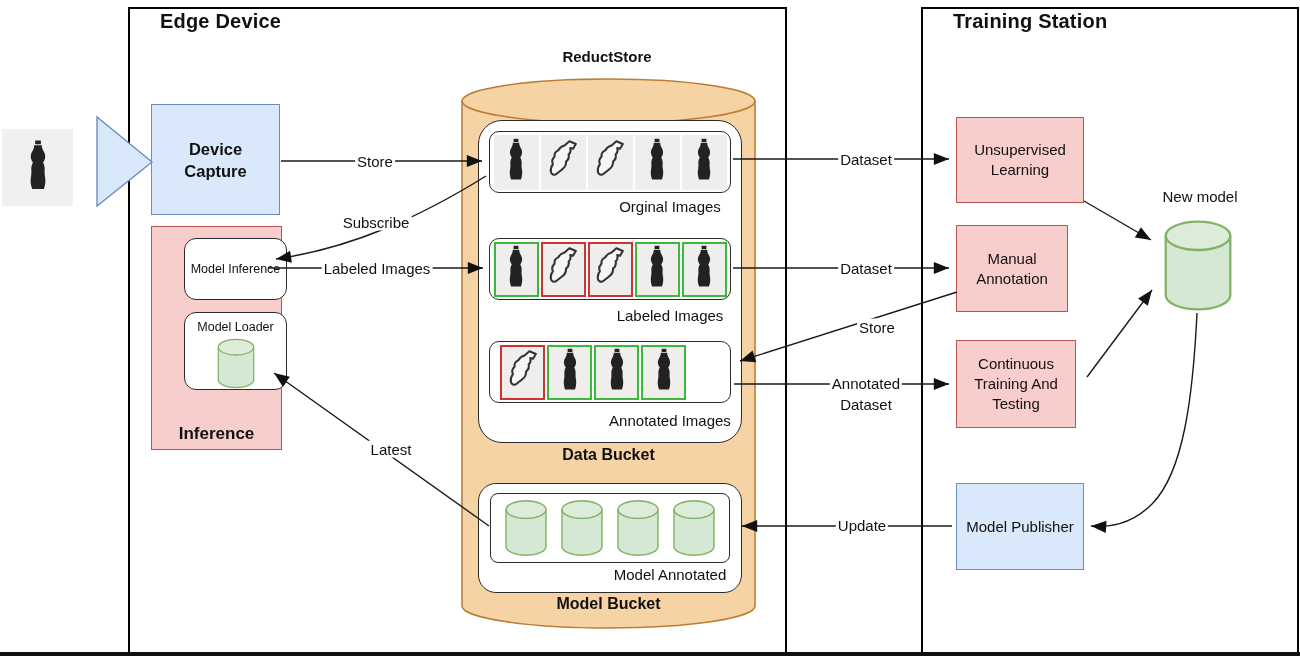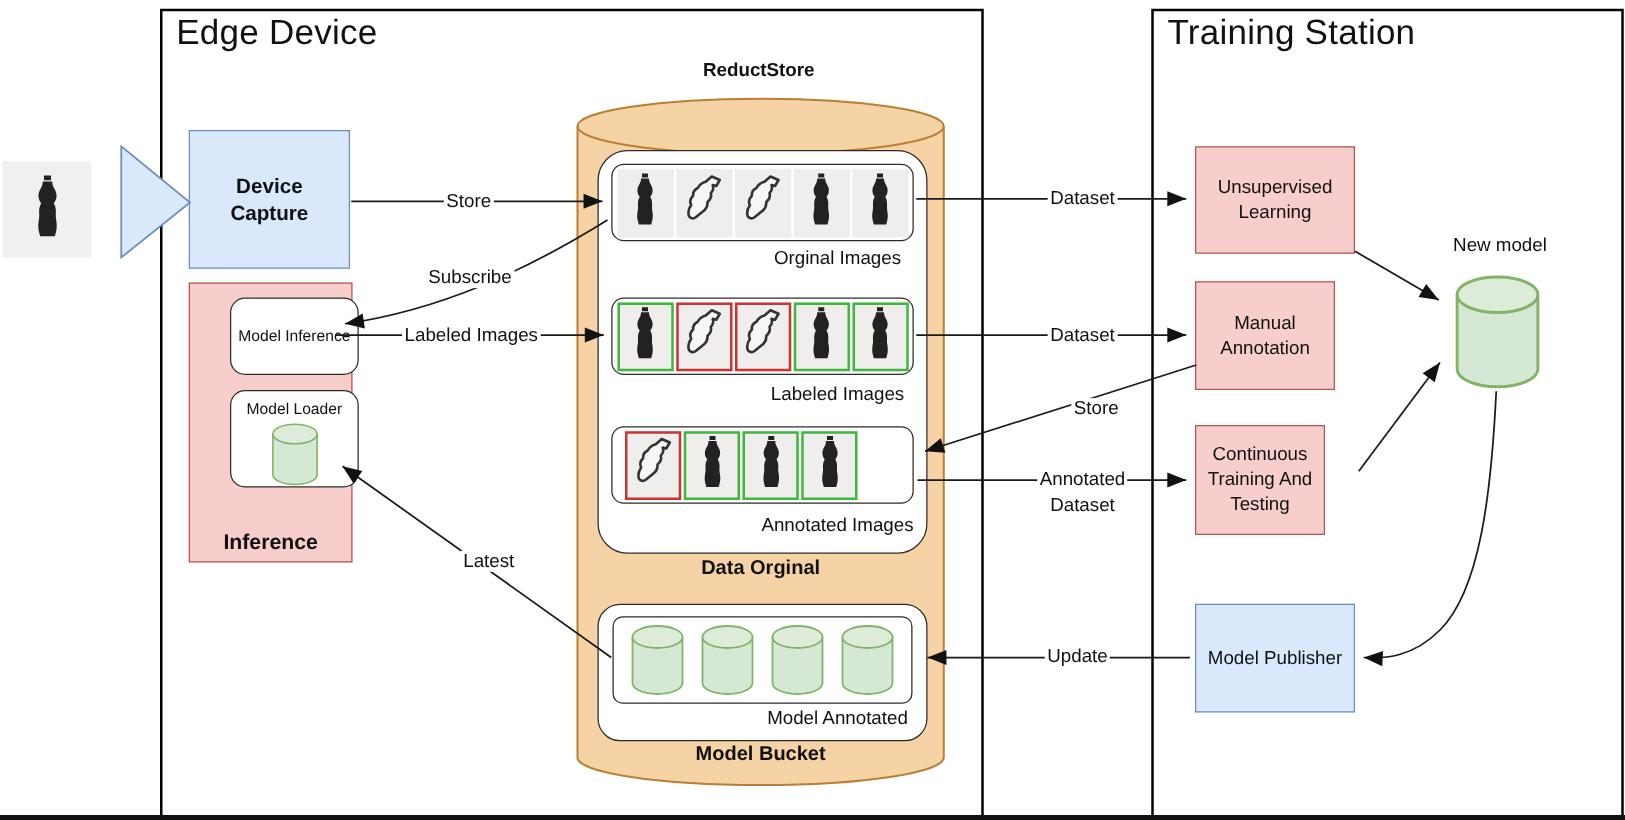--- a/index.html
+++ b/index.html
@@ -2,21 +2,21 @@
 <html><head>
 <meta charset="utf-8">
 <style>
   html,body{margin:0;padding:0;background:#fff;}
   .canvas{position:relative;width:1300px;height:656px;background:#fff;overflow:hidden;
           font-family:"Liberation Sans","DejaVu Sans",sans-serif;color:#111;}
   .abs{position:absolute;}
   svg{display:block;}
   
   .frame{position:absolute;border:2px solid #000;background:transparent;z-index:0;}
-  .frame-title{position:absolute;font-weight:normal;font-size:28px;letter-spacing:.2px;}
+  .frame-title{position:absolute;font-weight:bold;font-size:20px;letter-spacing:.2px;margin-left:19px;}
   
   .node{position:absolute;box-sizing:border-box;display:flex;align-items:center;justify-content:center;
         text-align:center;z-index:2;}
   .blue{background:#dae8fc;border:1px solid #6c8ebf;}
   .pink{background:#f8cecc;border:1px solid #b85450;}
   .whitebox{background:#fff;border:1.6px solid #2b2b2b;border-radius:12px;margin-left:20px;}
   .bold{font-weight:bold;}
   
   .bucket{position:absolute;background:#fff;border:1.6px solid #2b2b2b;border-radius:24px;z-index:2;}
   .strip{position:absolute;left:10px;width:242px;height:62px;background:#fff;border:1.4px solid #2b2b2b;
@@ -174,21 +174,21 @@
           </svg>
         </span>
         <span class="tile b-green">
           <svg viewBox="0 0 40 60">
             <use href="#sym-bottle"></use>
           </svg>
         </span>
       </div>
     <div class="rowlabel" style="top:291px">Annotated Images</div>
   </div>
-  <div class="bucketlabel" style="left:462px;top:446px;width:293px">Data Orginal</div>
+  <div class="bucketlabel" style="left:462px;top:446px;width:293px">Data Bucket</div>
 
   <div class="bucket" style="left:478px;top:483px;width:262px;height:108px;border-radius:18px">
     <div class="strip" style="top:9px;left:11px;width:240px;height:70px;border-radius:8px;gap:8px">
         <svg viewBox="0 0 60 72" class="cyl">
           <use href="#sym-cyl"></use>
         </svg>
         <svg viewBox="0 0 60 72" class="cyl">
           <use href="#sym-cyl"></use>
         </svg>
         <svg viewBox="0 0 60 72" class="cyl">
@@ -201,21 +201,21 @@
     <div class="rowlabel" style="top:82px">Model Annotated</div>
   </div>
   <div class="bucketlabel" style="left:462px;top:595px;width:293px">Model Bucket</div>
 
   <div class="node pink" style="left:956px;top:117px;width:128px;height:86px;font-size:15px;line-height:20px">
     <span style="width:110px">Unsupervised Learning</span>
   </div>
   <div class="node pink" style="left:956px;top:225px;width:112px;height:87px;font-size:15px;line-height:20px">
     <span style="width:90px">Manual Annotation</span>
   </div>
-  <div class="node pink" style="left:956px;top:340px;width:104px;height:88px;font-size:15px;line-height:20px">
+  <div class="node pink" style="left:956px;top:340px;width:120px;height:88px;font-size:15px;line-height:20px">
     <span style="width:105px">Continuous Training And Testing</span>
   </div>
   <div class="node blue" style="left:956px;top:483px;width:128px;height:87px;font-size:15px">
     <span>Model Publisher</span>
   </div>
 
   <div class="abs" style="left:1148px;top:188px;width:104px;text-align:center;font-size:15px;z-index:2">New model</div>
   <svg viewBox="0 0 60 72" class="abs" style="left:1158px;top:219px;width:80px;height:93px;z-index:2">
       <use href="#sym-cyl"></use>
     </svg>

